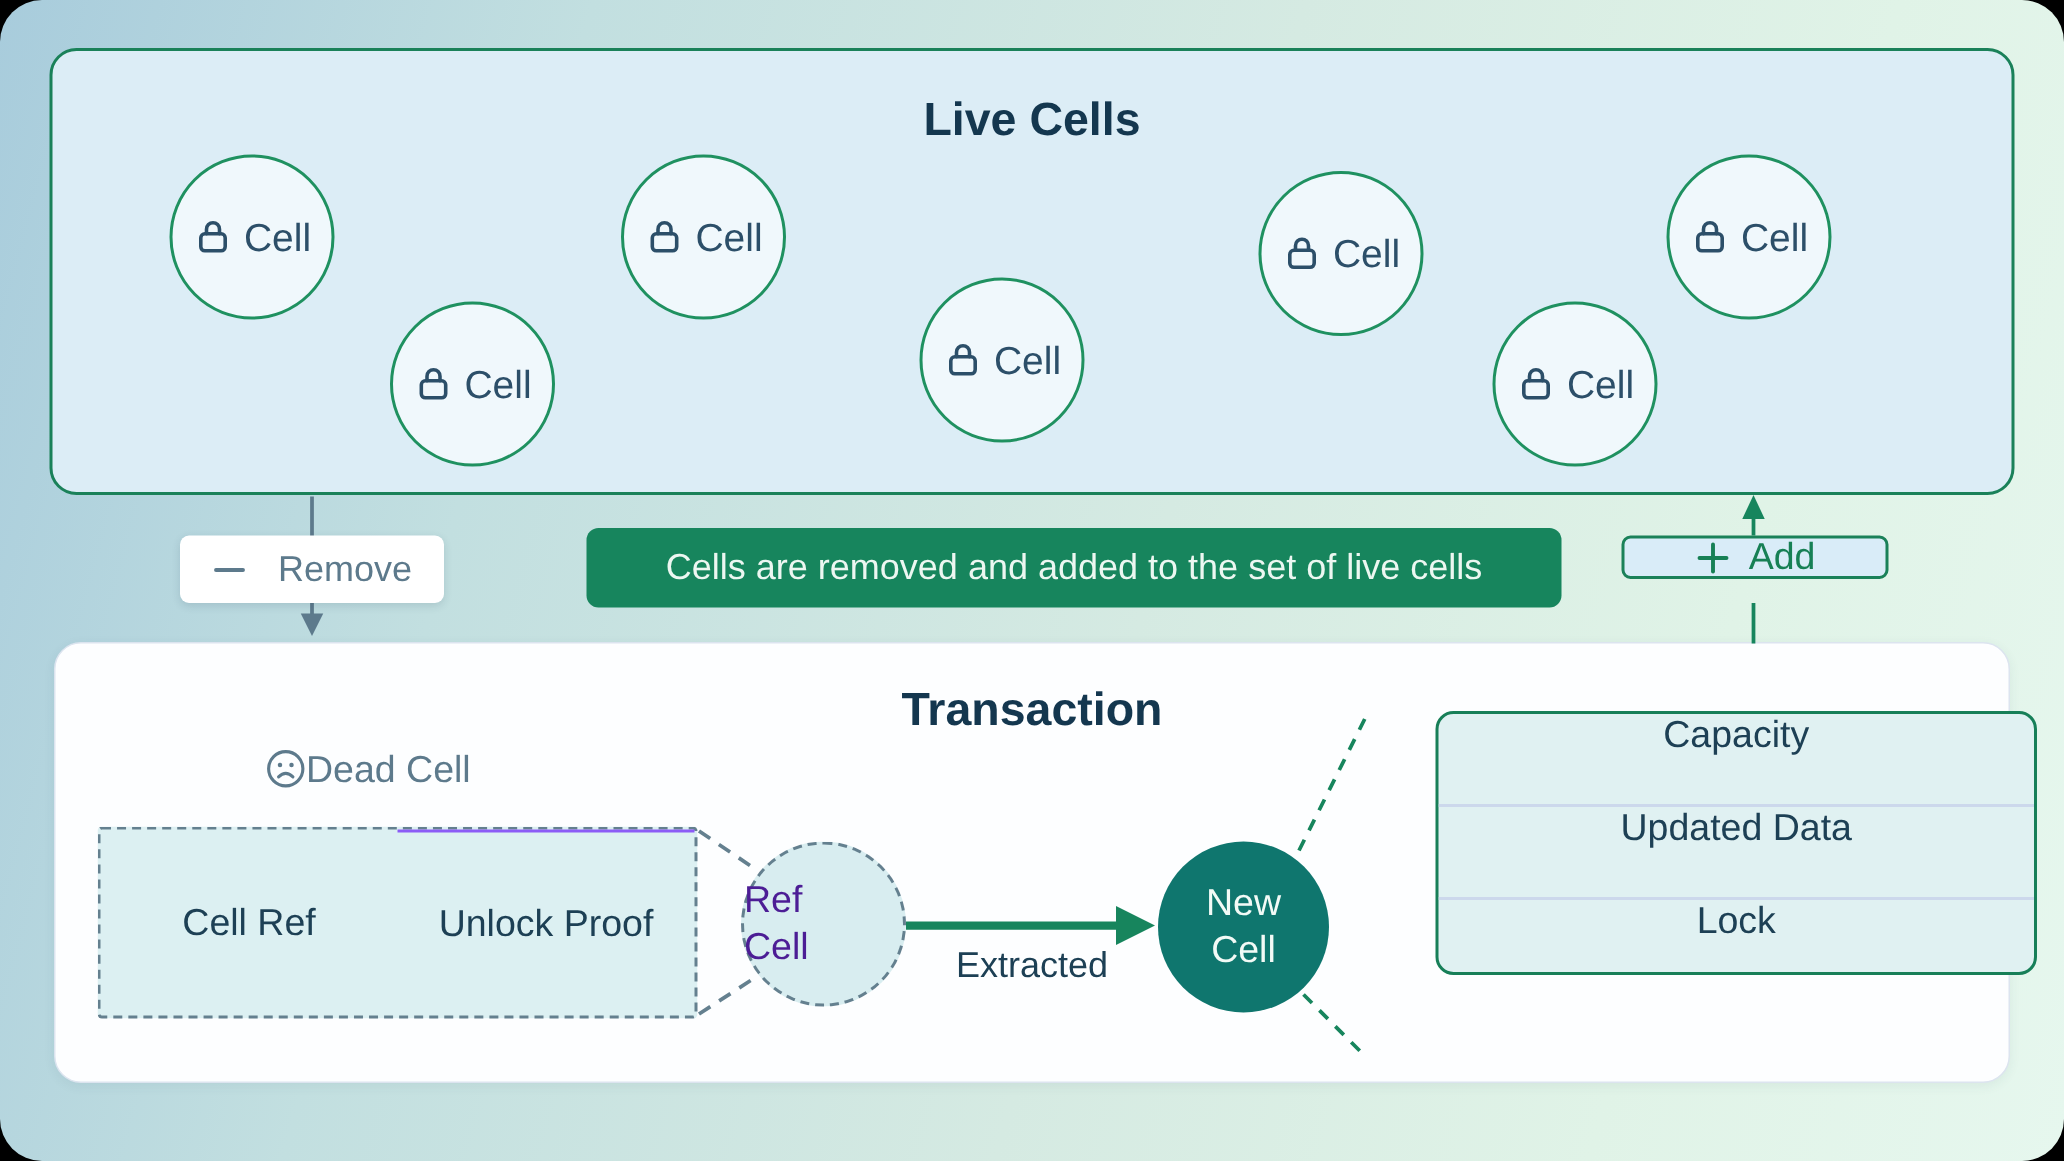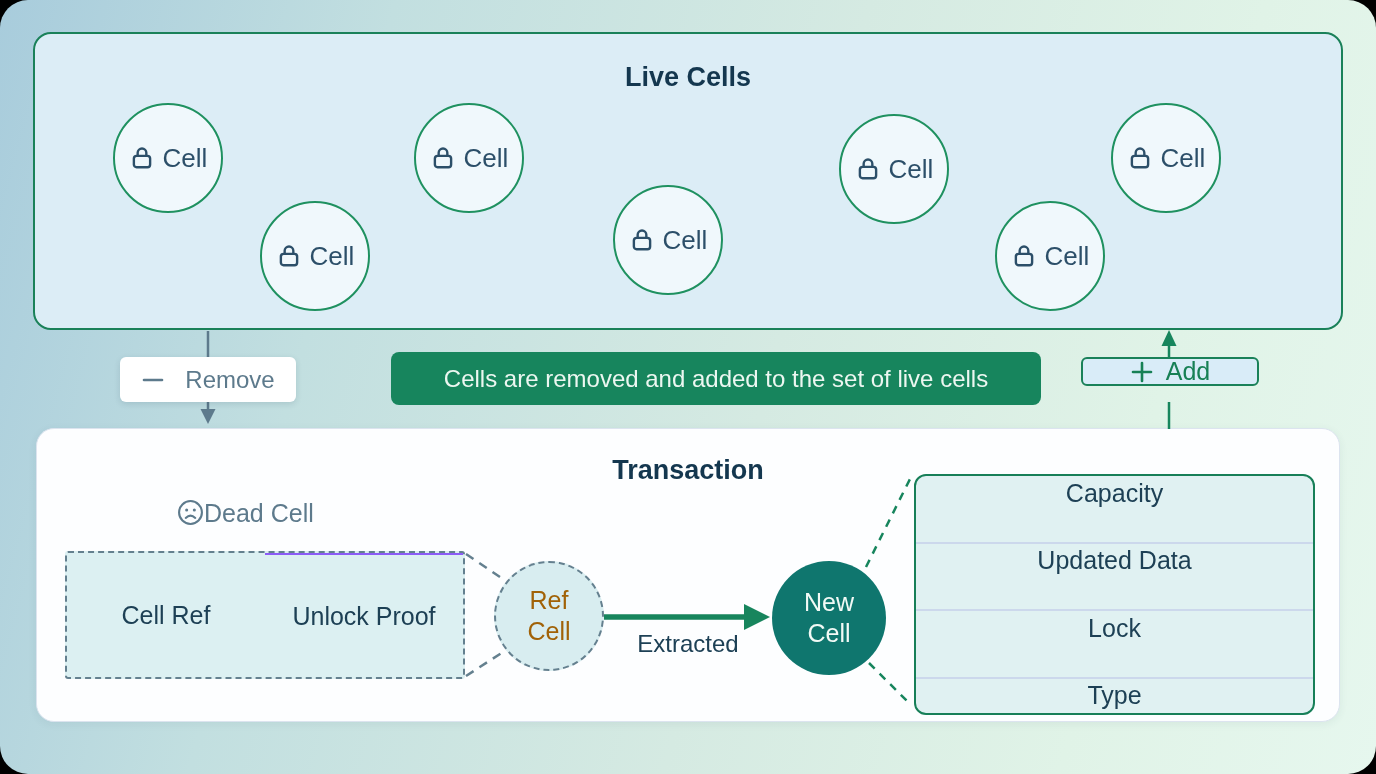--- a/index.html
+++ b/index.html
@@ -1,21 +1,21 @@
 <!DOCTYPE html>
 <html><head>
 <meta charset="utf-8">
 <style>
   html,body{margin:0;padding:0;background:#000;}
   .canvas{
     position:relative;width:1376px;height:774px;border-radius:28px;overflow:hidden;
     background:linear-gradient(105deg,#a8ccdc 0%,#c2dfe0 25%,#d5eae2 55%,#e0f3e7 80%,#e6f7ee 100%);
     font-family:"Liberation Sans",sans-serif;
   }
-  .panel-title{position:absolute;left:0;right:0;text-align:center;font-size:27px;font-weight:600;color:#14374f;}
+  .panel-title{position:absolute;left:0;right:0;text-align:center;font-size:31px;font-weight:600;color:#14374f;}
   
   .live-panel{position:absolute;left:33px;top:32px;width:1310px;height:298px;
     background:#dcedf6;border:2.5px solid #1a8159;border-radius:18px;box-sizing:border-box;}
   .cell-circle{position:absolute;width:110px;height:110px;border-radius:50%;
     background:#f0f8fc;border:2.5px solid #1f9160;box-sizing:border-box;
     display:flex;align-items:center;justify-content:center;gap:8px;
     color:#2c4f69;font-size:26px;}
   
   .remove-btn{position:absolute;left:120px;top:357px;width:176px;height:45px;background:#ffffff;
     border-radius:6px;display:flex;align-items:center;justify-content:center;gap:20px;
@@ -34,28 +34,28 @@
   .dead-cell{position:absolute;left:140px;top:70px;display:flex;align-items:flex-start;
     color:#5d7a8c;font-size:25px;}
   .dashed-box{position:absolute;left:28px;top:122px;width:400px;height:128px;
     background:#dcf0f2;border:2.5px dashed #64808f;border-radius:3px;box-sizing:border-box;
     display:flex;flex-direction:row;}
   .dashed-box .row{flex:1;display:flex;align-items:center;justify-content:center;
     color:#1d4055;font-size:25px;}
   .dashed-box .row + .row{border-top:2px solid #8b5cf6;}
   .ref-circle{position:absolute;left:457px;top:132px;width:110px;height:110px;border-radius:50%;
     background:#d8edf0;border:2.5px dashed #64808f;box-sizing:border-box;
-    display:flex;flex-direction:column;align-items:center;justify-content:center;
-    color:#a16207;font-size:25px;line-height:31px;}
+    display:flex;flex-direction:column;justify-content:center;
+    color:#4c1d95;font-size:25px;line-height:31px;}
   .arrow-label{position:absolute;left:539px;width:224px;text-align:center;
     color:#1d4055;font-size:24px;}
   .new-circle{position:absolute;left:735px;top:132px;width:114px;height:114px;border-radius:50%;
     background:#0f766e;display:flex;flex-direction:column;align-items:center;justify-content:center;
     color:#f2faf6;font-size:25px;line-height:31px;}
-  .out-table{position:absolute;left:877px;top:45px;width:401px;height:241px;
+  .out-table{position:absolute;left:920px;top:45px;width:401px;height:176px;
     background:#e0f1f2;border:2.5px solid #177f58;border-radius:12px;box-sizing:border-box;
     display:flex;flex-direction:column;overflow:hidden;gap:31px;}
   .out-table .row{flex:1;display:flex;align-items:center;justify-content:center;
     color:#1d4055;font-size:25px;}
   .out-table .row + .row{border-top:2px solid #ccd8ec;}
   .connector-layer{position:absolute;left:0;top:0;z-index:5;pointer-events:none;}
   .icon{display:inline-flex;flex:none;}
 </style>
 </head>
 <body>

